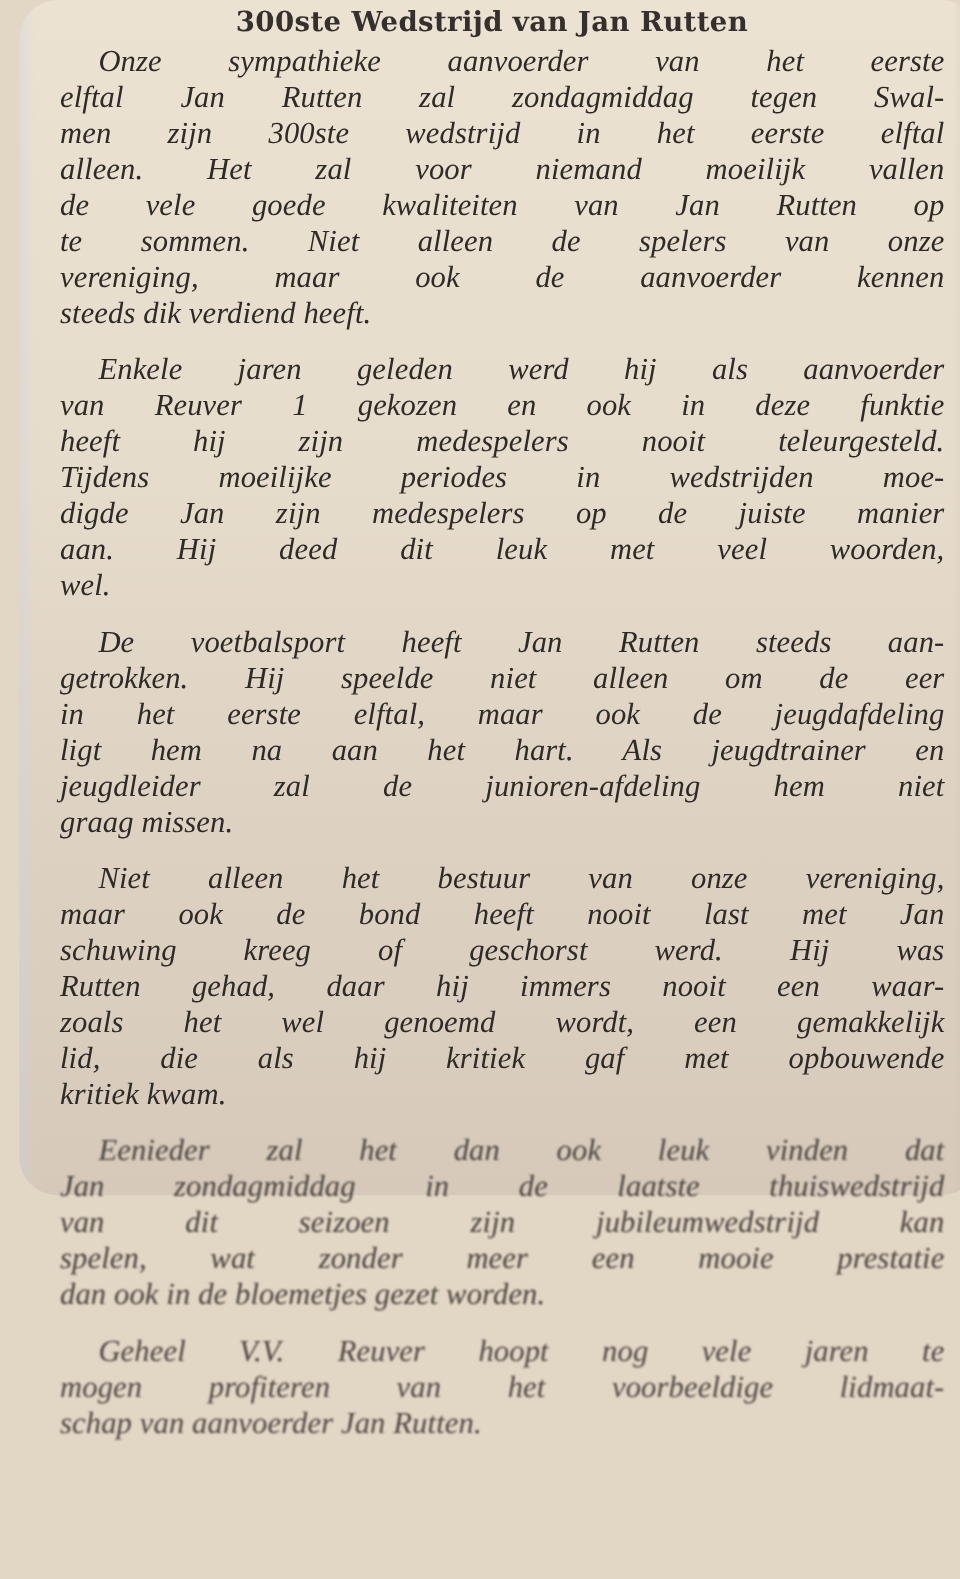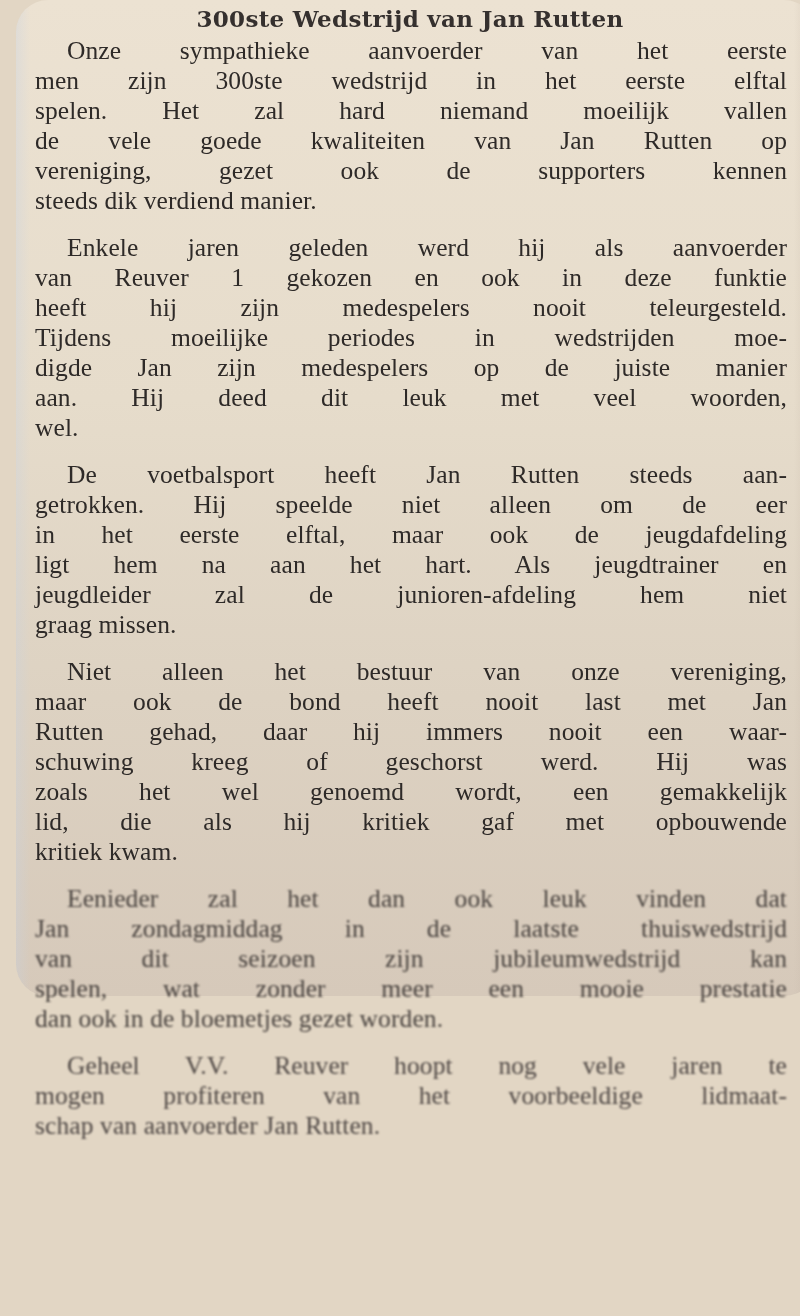--- a/index.html
+++ b/index.html
@@ -40,21 +40,22 @@
       color: #35302e;
       line-height: 30px;
     }
     .body-text {
       position: absolute;
       top: 36px;
       left: 19px;
       width: 752px;
     }
     .paragraph {
-      margin: 0 0 17px 0;
+      margin: 0 0 17px 15px;
+      font-style: italic;
     }
     .line {
       display: block;
       height: 30px;
       line-height: 30px;
       font-size: 25.5px;
       white-space: nowrap;
       text-align: justify;
       text-align-last: justify;
       font-family: "Liberation Serif", "DejaVu Serif", serif;
@@ -79,25 +80,27 @@
 </head>
 <body>
 
 <div class="clipping">
   <div class="headline">300ste Wedstrijd van Jan Rutten</div>
 
   <div class="body-text">
 
     <div class="paragraph">
       <span class="line indent">Onze sympathieke aanvoerder van het eerste</span>
+      <span class="line">elftal Jan Rutten zal zondagmiddag tegen Swal-</span>
       <span class="line">men zijn 300ste wedstrijd in het eerste elftal</span>
-      <span class="line">spelen. Het zal hard niemand moeilijk vallen</span>
+      <span class="line">alleen. Het zal voor niemand moeilijk vallen</span>
       <span class="line">de vele goede kwaliteiten van Jan Rutten op</span>
-      <span class="line">vereniging, gezet ook de supporters kennen</span>
-      <span class="line last">steeds dik verdiend manier.</span>
+      <span class="line">te sommen. Niet alleen de spelers van onze</span>
+      <span class="line">vereniging, maar ook de aanvoerder kennen</span>
+      <span class="line last">steeds dik verdiend heeft.</span>
     </div>
 
     <div class="paragraph">
       <span class="line indent">Enkele jaren geleden werd hij als aanvoerder</span>
       <span class="line">van Reuver 1 gekozen en ook in deze funktie</span>
       <span class="line">heeft hij zijn medespelers nooit teleurgesteld.</span>
       <span class="line">Tijdens moeilijke periodes in wedstrijden moe-</span>
       <span class="line">digde Jan zijn medespelers op de juiste manier</span>
       <span class="line">aan. Hij deed dit leuk met veel woorden,</span>
       <span class="line last">wel.</span>
@@ -108,22 +111,22 @@
       <span class="line">getrokken. Hij speelde niet alleen om de eer</span>
       <span class="line">in het eerste elftal, maar ook de jeugdafdeling</span>
       <span class="line">ligt hem na aan het hart. Als jeugdtrainer en</span>
       <span class="line">jeugdleider zal de junioren-afdeling hem niet</span>
       <span class="line last">graag missen.</span>
     </div>
 
     <div class="paragraph">
       <span class="line indent">Niet alleen het bestuur van onze vereniging,</span>
       <span class="line">maar ook de bond heeft nooit last met Jan</span>
+      <span class="line">schuwing kreeg of geschorst werd. Hij was</span>
       <span class="line">Rutten gehad, daar hij immers nooit een waar-</span>
-      <span class="line">schuwing kreeg of geschorst werd. Hij was</span>
       <span class="line">zoals het wel genoemd wordt, een gemakkelijk</span>
       <span class="line">lid, die als hij kritiek gaf met opbouwende</span>
       <span class="line last">kritiek kwam.</span>
     </div>
 
     <div class="paragraph faded">
       <span class="line indent">Eenieder zal het dan ook leuk vinden dat</span>
       <span class="line">Jan zondagmiddag in de laatste thuiswedstrijd</span>
       <span class="line">van dit seizoen zijn jubileumwedstrijd kan</span>
       <span class="line">spelen, wat zonder meer een mooie prestatie</span>

